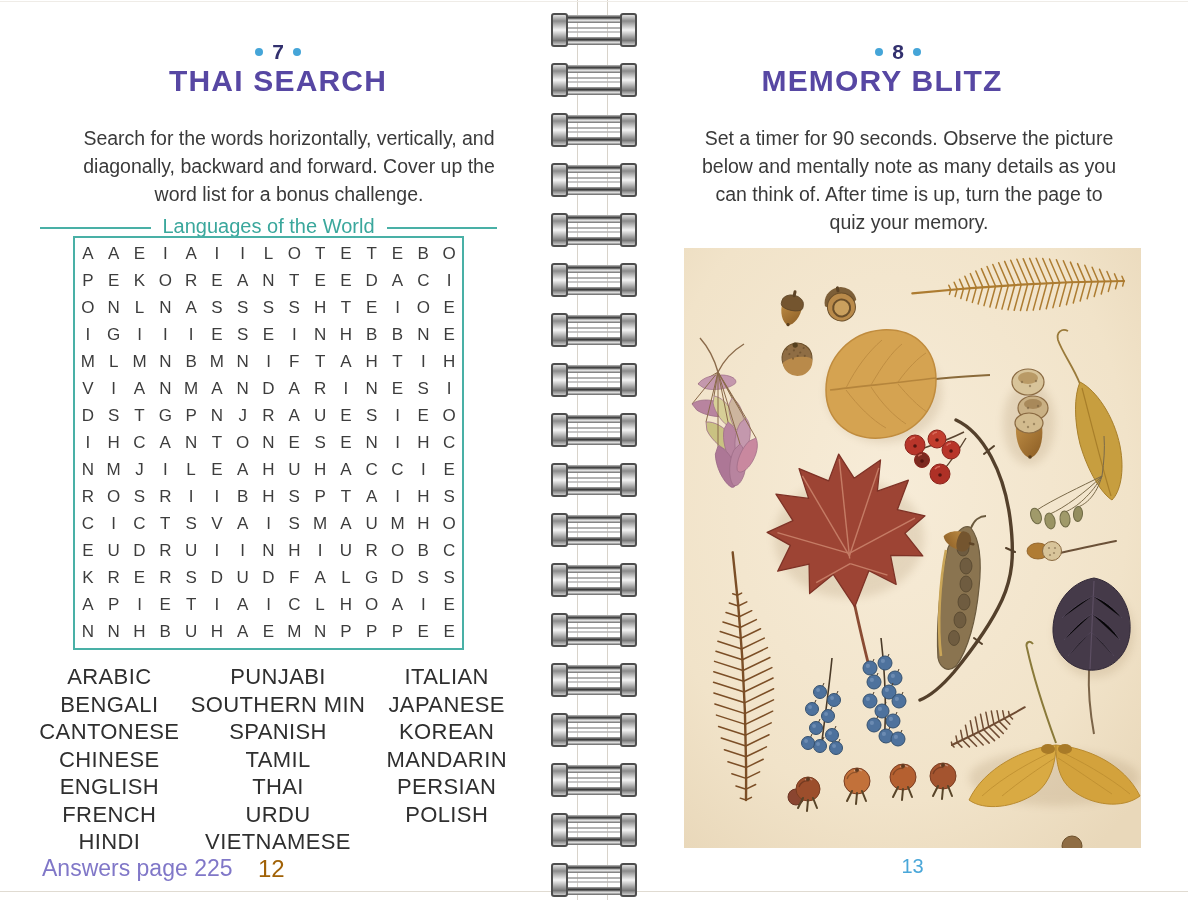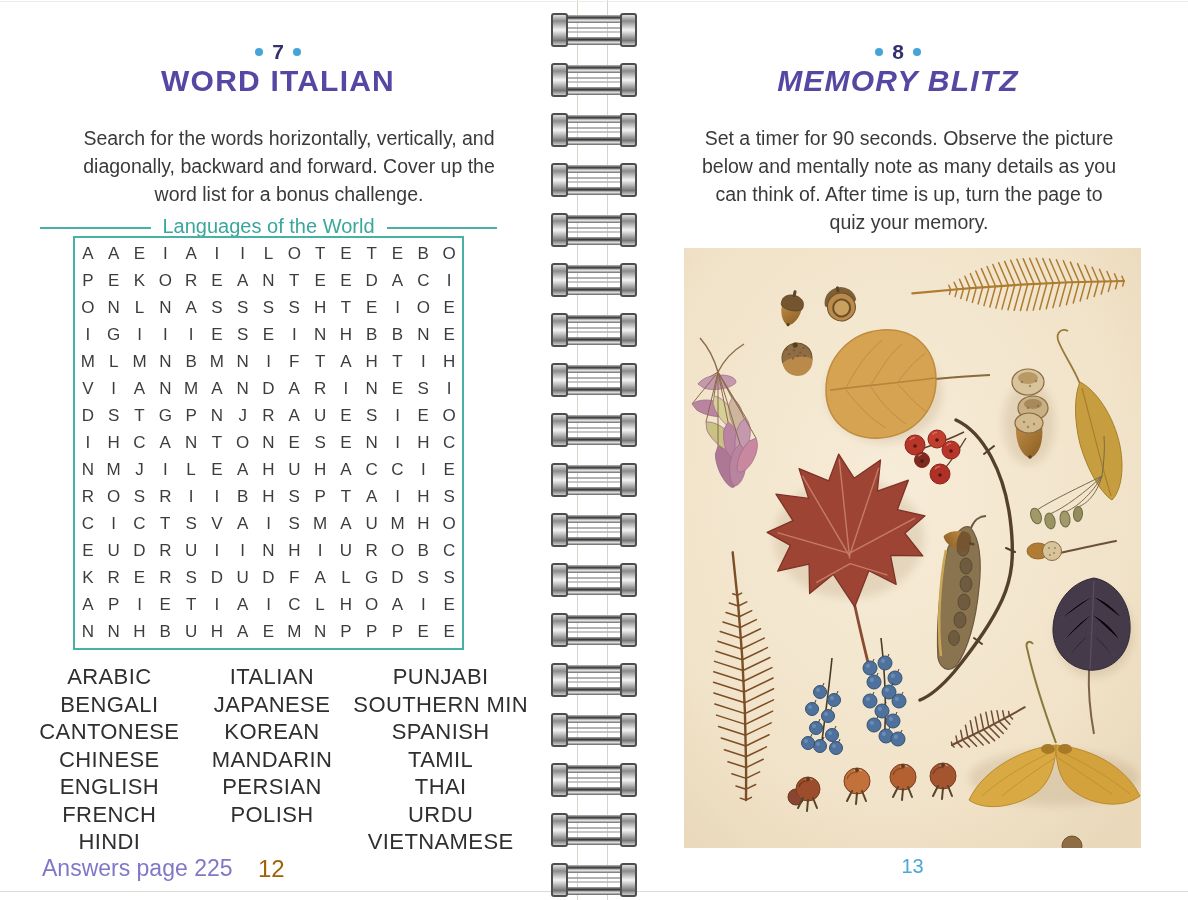--- a/index.html
+++ b/index.html
@@ -15,21 +15,21 @@
 
   
   .num-row{position:absolute;top:40px;display:flex;justify-content:center;align-items:center;gap:9px;}
   .page-left .num-row{left:28px;width:500px;}
   .page-right .num-row{left:40px;width:500px;}
   .num{font-size:21px;font-weight:bold;color:#32306e;}
   .dot{width:8px;height:8px;border-radius:50%;background:#45a5d8;}
   .page-title{position:absolute;top:64px;margin:0;font-size:30px;font-weight:bold;color:#5747a3;
               letter-spacing:1.2px;text-align:center;}
   .page-left .page-title{left:28px;width:500px;}
-  .page-right .page-title{left:40px;width:500px;font-style:italic;}
+  .page-right .page-title{left:24px;width:500px;}
   .instructions{position:absolute;top:113px;margin:11px;font-size:19.5px;line-height:28px;color:#3a3a3a;
                 text-align:center;white-space:pre-line;}
   .page-left .instructions{left:28px;width:500px;}
   .page-right .instructions{left:40px;width:500px;}
 
   
   .subtitle-row{position:absolute;top:215px;left:40px;width:457px;display:flex;align-items:center;gap:12px;}
   .rule{flex:1;height:2px;background:#49b0a6;margin-top:3px;}
   .subtitle{font-size:20px;color:#3aa79c;white-space:nowrap;}
   .grid-box{position:absolute;left:73px;top:236px;width:391px;height:414px;box-sizing:border-box;
@@ -66,21 +66,21 @@
 <body>
 
 <div class="spread">
 
   <div class="page page-left">
     <div class="num-row">
       <span class="dot"></span>
       <span class="num">7</span>
       <span class="dot"></span>
     </div>
-    <h1 class="page-title">WORD ITALIAN</h1>
+    <h1 class="page-title">THAI SEARCH</h1>
     <p class="instructions">Search for the words horizontally, vertically, and
 diagonally, backward and forward. Cover up the
 word list for a bonus challenge.</p>
 
     <div class="subtitle-row">
       <span class="rule"></span>
       <span class="subtitle">Languages of the World</span>
       <span class="rule"></span>
     </div>
 
@@ -316,35 +316,35 @@
         <div class="word-col">
           <div class="word">ARABIC</div>
           <div class="word">BENGALI</div>
           <div class="word">CANTONESE</div>
           <div class="word">CHINESE</div>
           <div class="word">ENGLISH</div>
           <div class="word">FRENCH</div>
           <div class="word">HINDI</div>
         </div>
         <div class="word-col">
-          <div class="word">ITALIAN</div>
-          <div class="word">JAPANESE</div>
-          <div class="word">KOREAN</div>
-          <div class="word">MANDARIN</div>
-          <div class="word">PERSIAN</div>
-          <div class="word">POLISH</div>
-        </div>
-        <div class="word-col">
           <div class="word">PUNJABI</div>
           <div class="word">SOUTHERN MIN</div>
           <div class="word">SPANISH</div>
           <div class="word">TAMIL</div>
           <div class="word">THAI</div>
           <div class="word">URDU</div>
           <div class="word">VIETNAMESE</div>
+        </div>
+        <div class="word-col">
+          <div class="word">ITALIAN</div>
+          <div class="word">JAPANESE</div>
+          <div class="word">KOREAN</div>
+          <div class="word">MANDARIN</div>
+          <div class="word">PERSIAN</div>
+          <div class="word">POLISH</div>
         </div>
       </div>
 
     <div class="footer">
       <span class="answers">Answers page 225</span>
       <span class="pagenum-left">12</span>
     </div>
   </div>
 
   <div class="page page-right">

